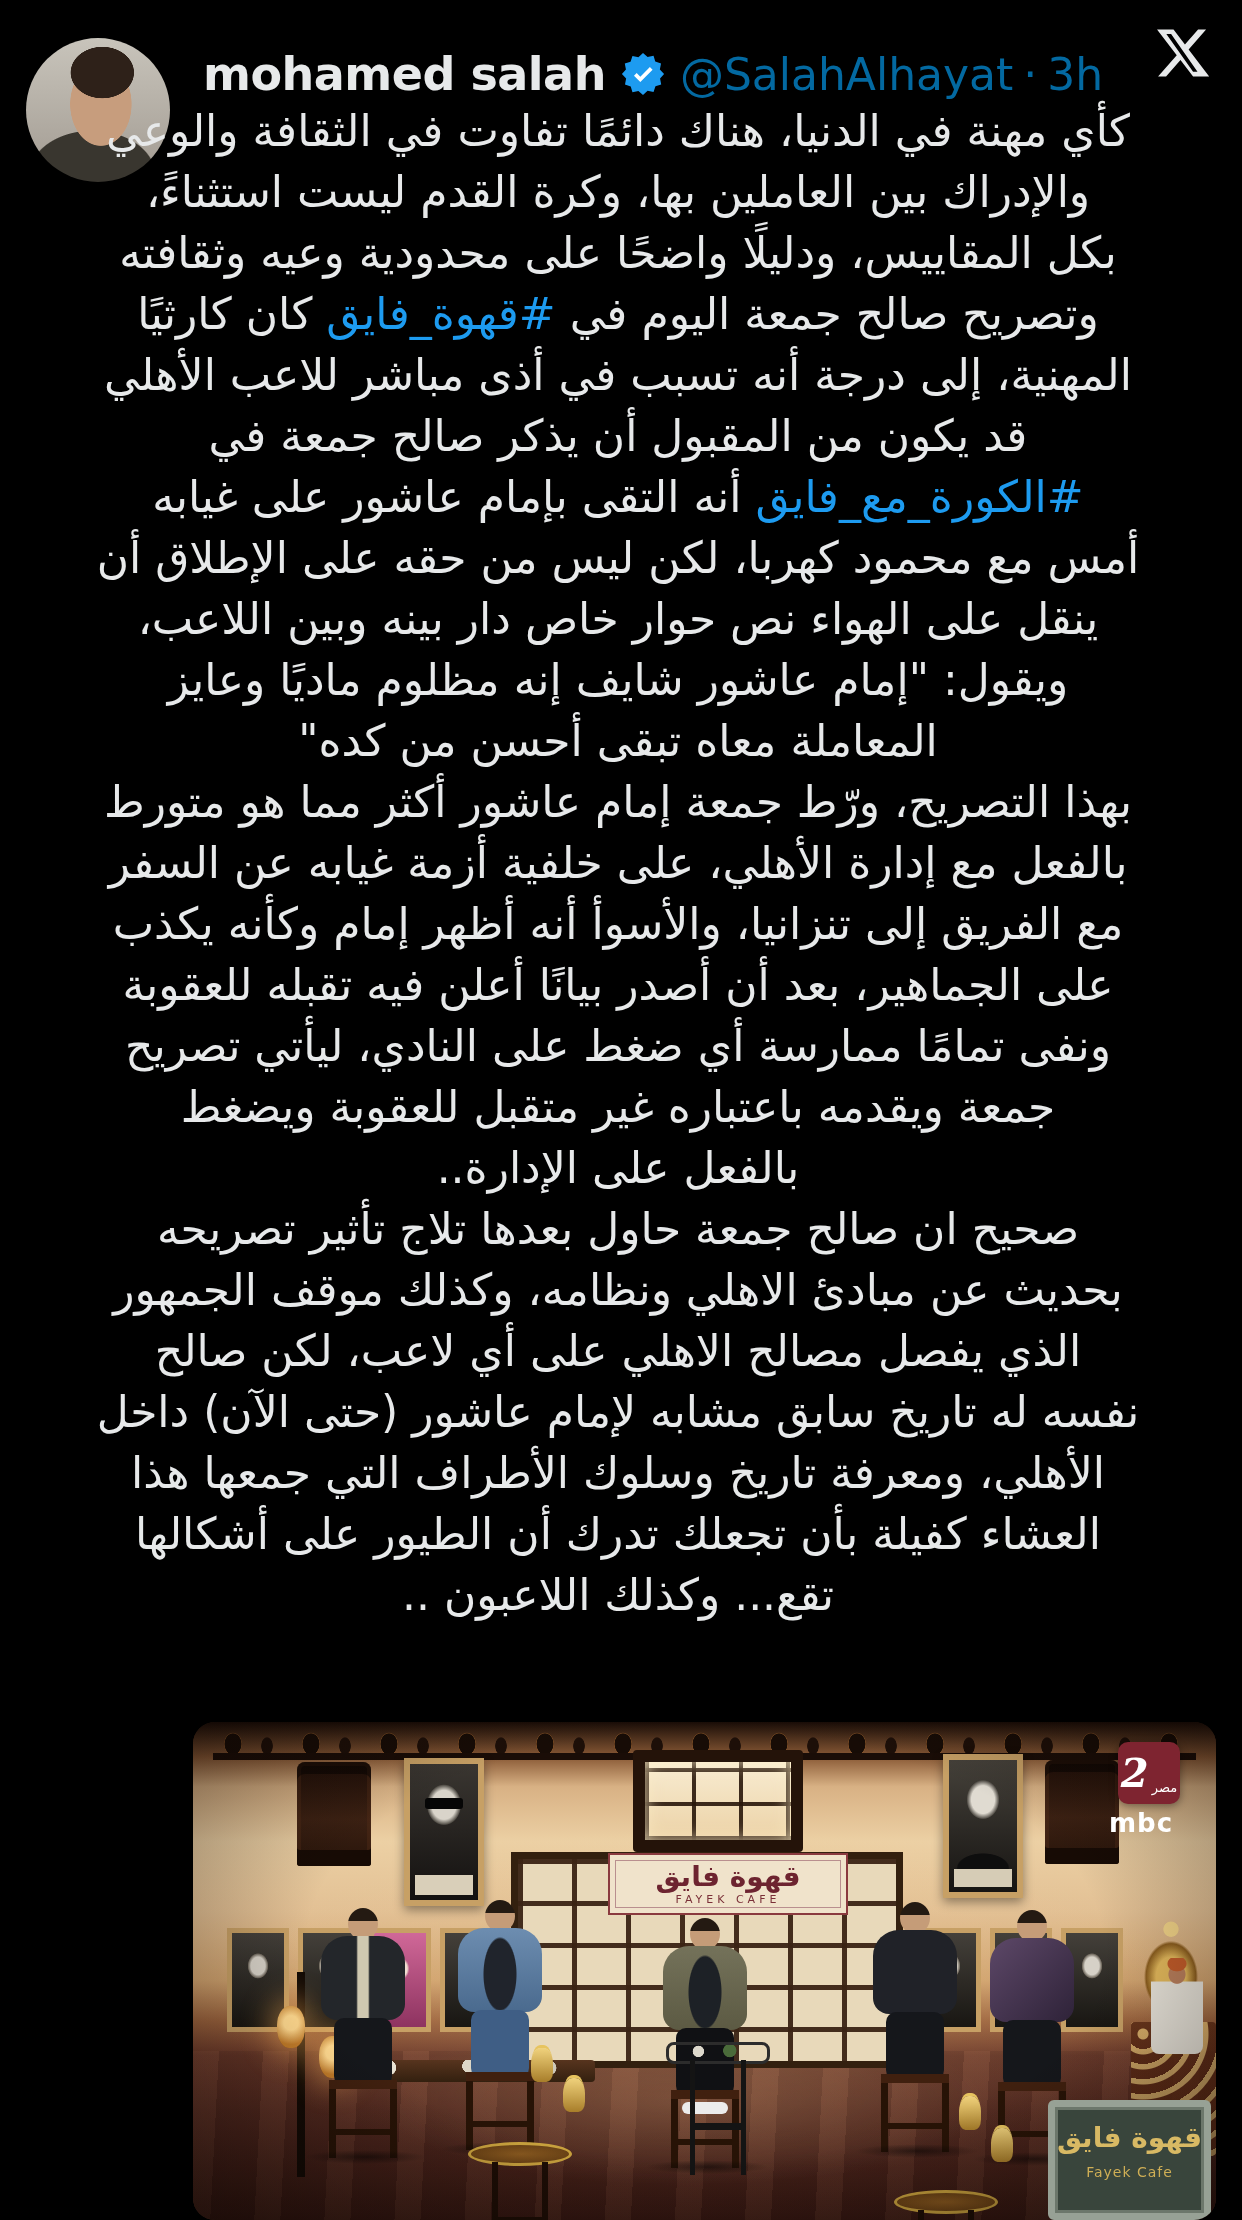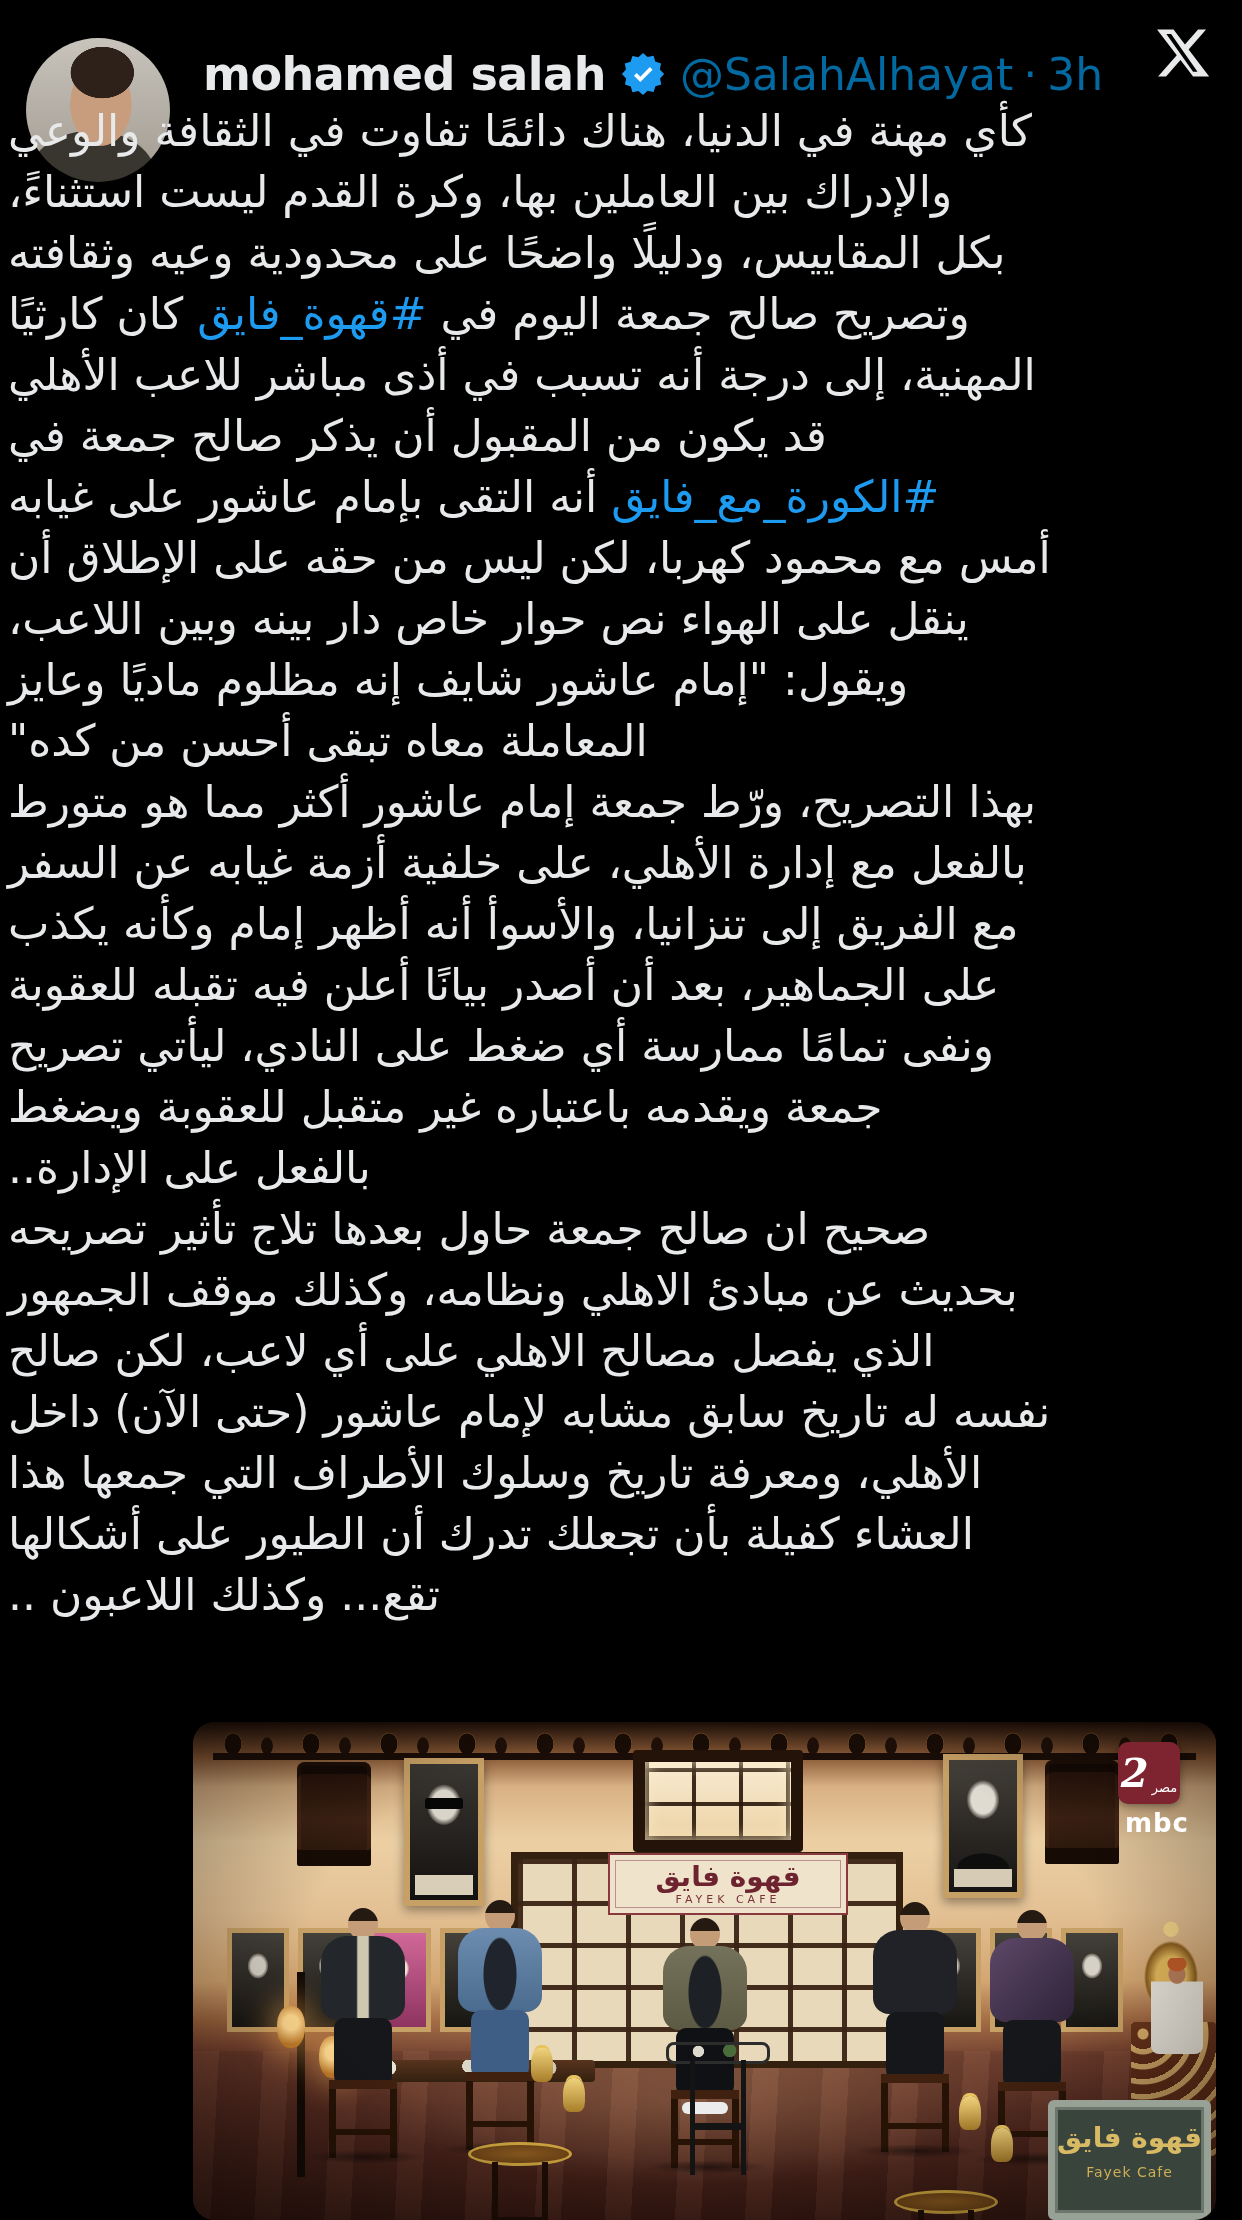--- a/index.html
+++ b/index.html
@@ -25,21 +25,21 @@
     position:absolute; left:194px; top:42px; height:64px;
     display:flex; align-items:center; gap:14px; white-space:nowrap;
   }
   .display-name { font-size:46px; font-weight:bold; color:#e7e9ea; letter-spacing:-0.5px;margin-left:9px; }
   .badge { width:46px; height:46px; flex:0 0 auto; }
   .handle-group { color:#0369a1; font-size:44px; display:flex; gap:10px; }
   .x-logo { position:absolute; left:1154px; top:24px; width:58px; height:58px; }
   
   .tweet-text {
     position:absolute; left:8px; right:14px; top:100px;
-    direction: rtl; text-align: left;
+    direction: rtl; text-align: center;
   }
   .line { height:61px; line-height:61px; font-size:44px; color:#e7e9ea; white-space:nowrap; overflow:visible; }
   .hash { color:#1d9bf0; }
   
   .media {
     position:absolute; left:193px; top:1722px; width:1023px; height:498px;
     border-radius:22px; overflow:hidden; background:#20110b;
   }
   .media > div { position:absolute; }
   .wall { inset:0;
@@ -172,21 +172,21 @@
   .table-c .t-legs { background:
       linear-gradient(90deg,#141414 0 5px, transparent 5px),
       linear-gradient(-90deg,#141414 0 5px, transparent 5px),
       linear-gradient(180deg, transparent 55%, #141414 55% 61%, transparent 61%); height:115px; }
   .vignette { inset:0; background: radial-gradient(ellipse at 50% 45%, transparent 55%, rgba(10,4,2,.55) 100%); pointer-events:none; }
   
   .mbc { left:925px; top:20px; width:62px; height:62px; background:#7e2430; border-radius:10px;
     display:flex; align-items:center; justify-content:center; gap:3px; box-shadow:0 2px 8px rgba(0,0,0,.4); }
   .mbc-2 { font-family:"DejaVu Serif", serif; font-style:italic; font-weight:bold; font-size:40px; color:#fff; line-height:1; }
   .mbc-ar { font-size:13px; color:#fff; align-self:flex-end; margin-bottom:9px; }
-  .mbc-name { left:916px; top:86px; width:80px; text-align:right; color:#fff; font-weight:bold; font-size:26px; letter-spacing:1px; }
+  .mbc-name { left:916px; top:86px; width:80px; text-align:left; color:#fff; font-weight:bold; font-size:26px; letter-spacing:1px; }
   .plaque { left:855px; top:378px; width:163px; height:120px; background:#39453c;
     border:7px solid #97a195; border-radius:6px; box-shadow: inset 0 0 0 3px #6c776b;
     display:flex; flex-direction:column; align-items:center; }
   .plaque-ar { color:#d8b964; font-size:28px; font-weight:bold; margin-top:14px; }
   .plaque-en { color:#cfae55; font-size:14px; margin-top:10px; letter-spacing:1px; }
 </style>
 </head>
 <body>
 
 <div class="screen">

